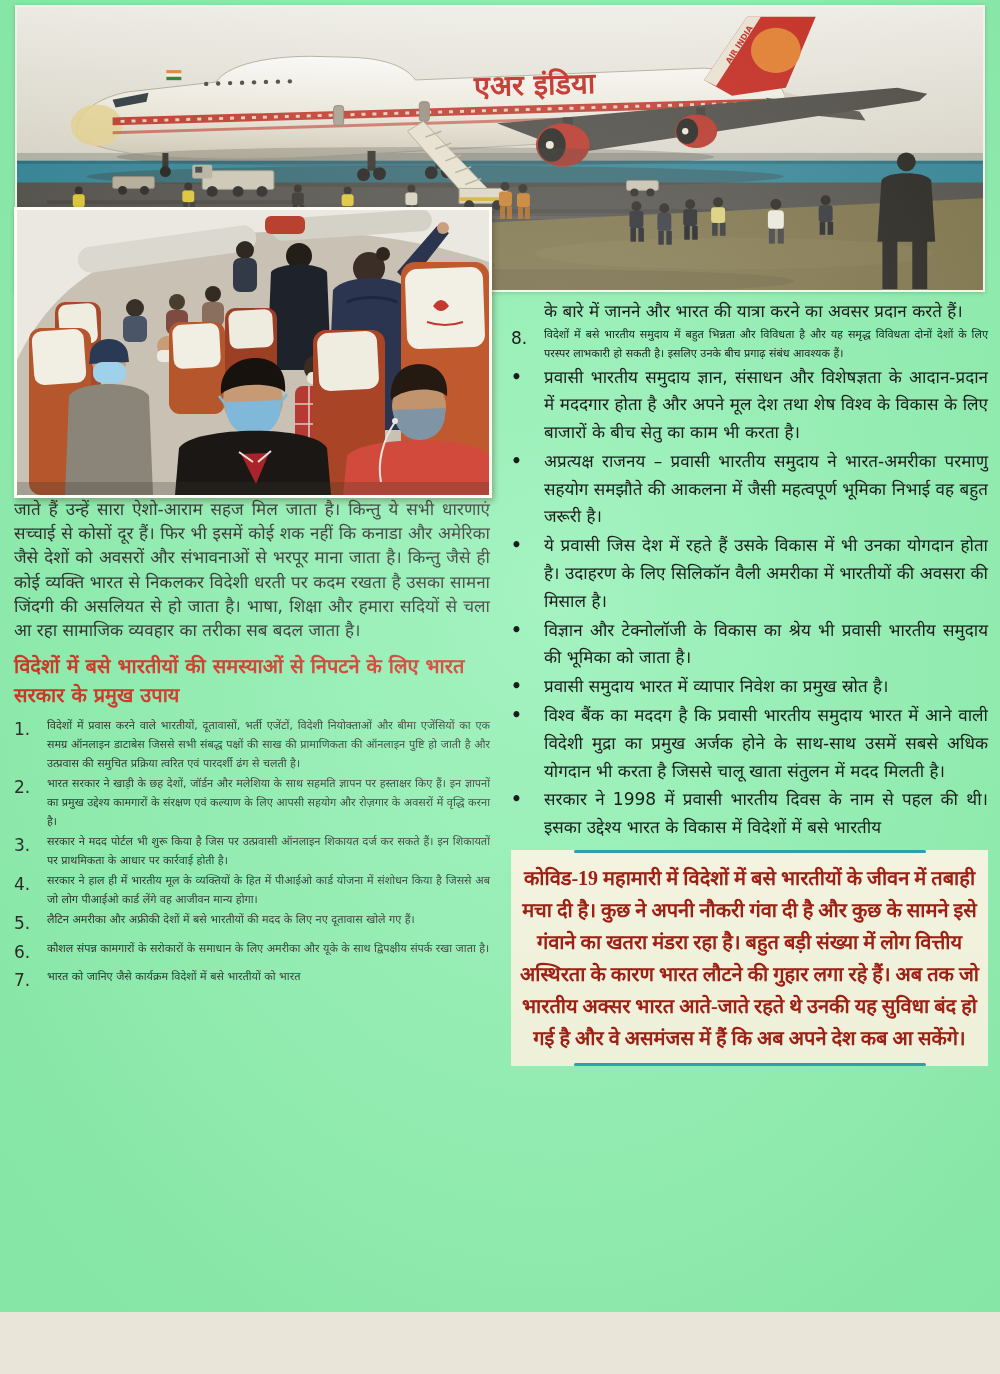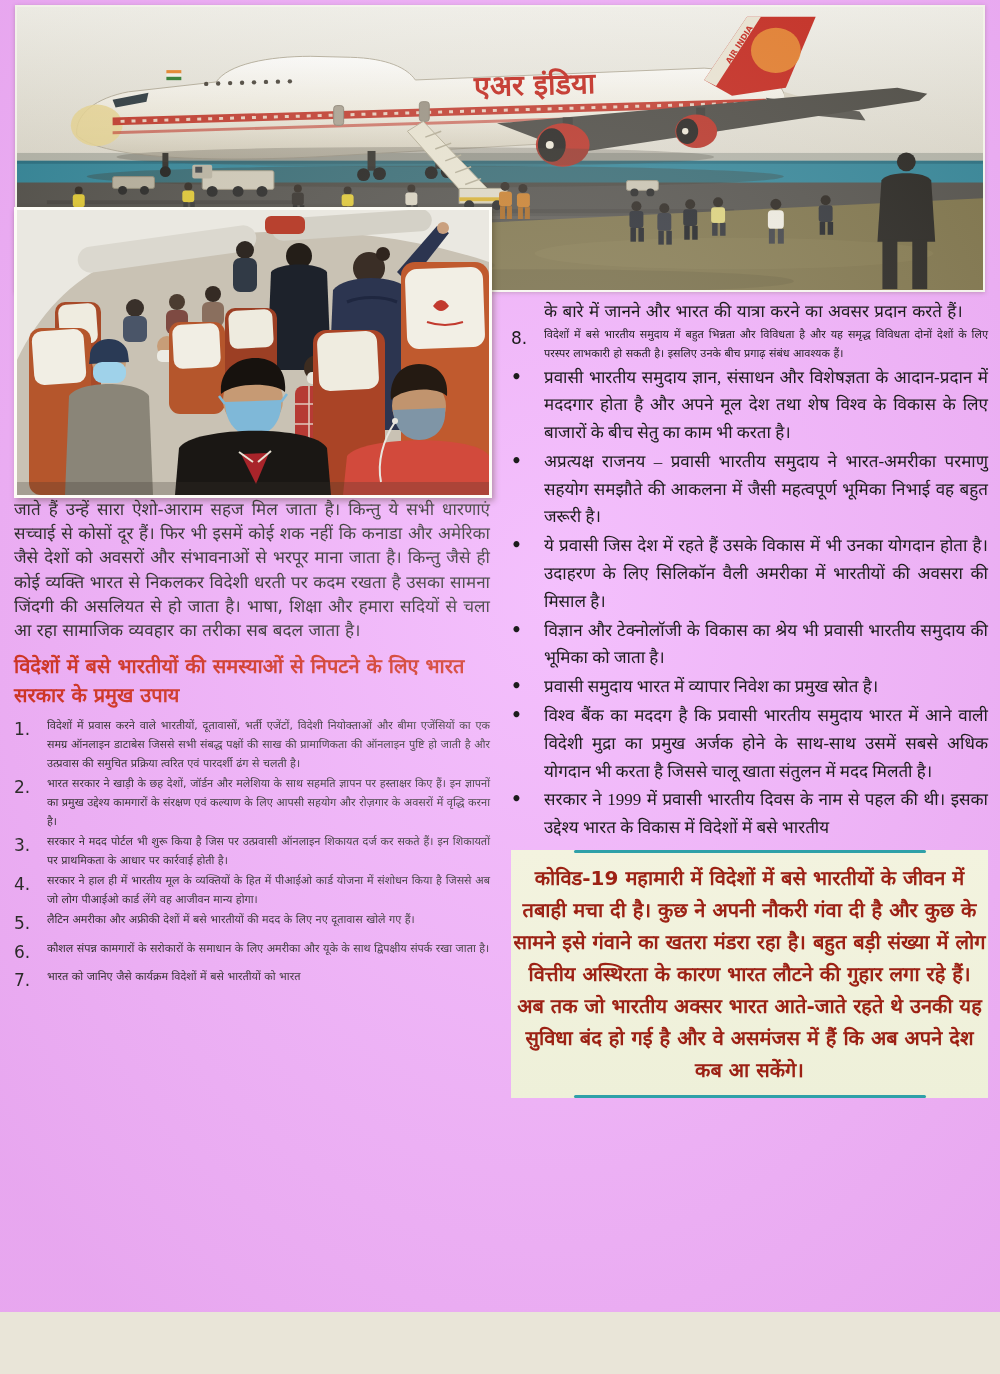--- a/index.html
+++ b/index.html
@@ -1,41 +1,41 @@
 <!DOCTYPE html>
 <html><head>
 <meta charset="utf-8">
 <style>
   html,body{margin:0;padding:0;}
   body{width:1000px;font-family:"DejaVu Sans","Liberation Sans",sans-serif;background:#e9e5d8;}
-  .page{position:relative;width:1000px;height:1312px;background:#f0abfc;overflow:hidden;}
+  .page{position:relative;width:1000px;height:1312px;background:#86efac;overflow:hidden;}
   .page::after{content:"";position:absolute;inset:0;pointer-events:none;
     background:radial-gradient(ellipse at 55% 45%, rgba(255,255,255,.25), rgba(120,110,70,.07) 90%);}
   
   .photo-tarmac{position:absolute;left:15px;top:5px;width:970px;height:287px;
     border:2px solid #fbfaf4;box-shadow:0 1px 4px rgba(60,50,20,.25);box-sizing:border-box;background:#ddd9ce;}
   .photo-cabin{position:absolute;left:14px;top:207px;width:478px;height:291px;
     border:3px solid #fdfcf6;box-shadow:2px 3px 6px rgba(60,50,20,.35);box-sizing:border-box;background:#c9c2b4;z-index:3;}
   .photo-tarmac svg,.photo-cabin svg{display:block;width:100%;height:100%;}
   
   .col{position:absolute;color:#1c1c1c;}
   .col-left{left:14px;top:497px;width:476px;}
   .col-right{left:511px;top:298px;width:477px;z-index:4;}
   p.body-par{margin:0;font-size:17px;line-height:24.2px;text-align:justify;}
   .red-h{margin:10px 0 6px 0;font-size:20px;line-height:29px;font-weight:bold;color:#cf2415;}
   .num-list,.bullet-list{margin:0;padding:0;list-style:none;}
   .num-list li,.bullet-list li{display:flex;margin:0 0 1px 0;}
   .num-list .num{flex:0 0 33px;font-size:17px;line-height:27.6px;}
   .num-list .txt{flex:1;font-size:11px;line-height:19px;text-align:justify;}
   .bullet-list .mark{flex:0 0 33px;font-size:17px;line-height:27.8px;font-weight:bold;}
-  .bullet-list .txt{flex:1;font-size:17px;line-height:27.8px;text-align:justify;font-family:Liberation Serif, serif;}
+  .bullet-list .txt{flex:1;font-size:17px;line-height:27.8px;text-align:justify;}
   .cont-par{margin:0;padding-left:33px;font-size:17px;line-height:26.5px;text-align:justify;}
   .quote-box{margin-top:8px;background:linear-gradient(180deg,#f3f3df,#eef0d9);padding:0 2px;}
   .rule{width:352px;height:3px;margin:0 auto;background:#2fa0a8;border-radius:2px;}
-  .quote-text{margin:9px 0 9px 0;font-size:20px;line-height:32px;font-weight:bold;color:#9c2114;text-align:center;}
+  .quote-text{margin:9px 0 9px 0;font-size:20px;line-height:32px;font-weight:bold;color:#9c2114;text-align:center;font-family:Liberation Serif, serif;}
   
   .footer-left{position:absolute;left:10px;top:1336px;font-size:20px;font-weight:bold;color:#111;}
   .footer-right{position:absolute;right:14px;top:1336px;font-size:20px;font-weight:bold;color:#111;}
 </style>
 </head>
 <body>
 
 <div class="page">
 
   <div class="photo-tarmac">
@@ -433,21 +433,21 @@
           <span class="txt">प्रवासी समुदाय भारत में व्यापार निवेश का प्रमुख स्रोत है।</span>
         </li>
       <li>
           <span class="mark">•</span>
           <span class="txt">विश्व बैंक का मददग है कि प्रवासी भारतीय समुदाय भारत में आने वाली विदेशी मुद्रा का प्रमुख अर्जक होने के साथ-साथ उसमें सबसे अधिक योगदान भी करता है जिससे चालू खाता संतुलन में मदद मिलती है।</span>
         </li>
     </ul>
     <ul class="bullet-list">
       <li>
           <span class="mark">•</span>
-          <span class="txt">सरकार ने 1999 में प्रवासी भारतीय दिवस के नाम से पहल की थी। इसका उद्देश्य भारत के विकास में विदेशों में बसे भारतीय</span>
+          <span class="txt">सरकार ने 1998 में प्रवासी भारतीय दिवस के नाम से पहल की थी। इसका उद्देश्य भारत के विकास में विदेशों में बसे भारतीय</span>
         </li>
     </ul>
     <div class="quote-box">
       <div class="rule"></div>
       <p class="quote-text">कोविड-19 महामारी में विदेशों में बसे भारतीयों के जीवन में तबाही मचा दी है। कुछ ने अपनी नौकरी गंवा दी है और कुछ के सामने इसे गंवाने का खतरा मंडरा रहा है। बहुत बड़ी संख्या में लोग वित्तीय अस्थिरता के कारण भारत लौटने की गुहार लगा रहे हैं। अब तक जो भारतीय अक्सर भारत आते-जाते रहते थे उनकी यह सुविधा बंद हो गई है और वे असमंजस में हैं कि अब अपने देश कब आ सकेंगे।</p>
       <div class="rule"></div>
     </div>
   </div>
 
   <div class="footer-left">52</div>

